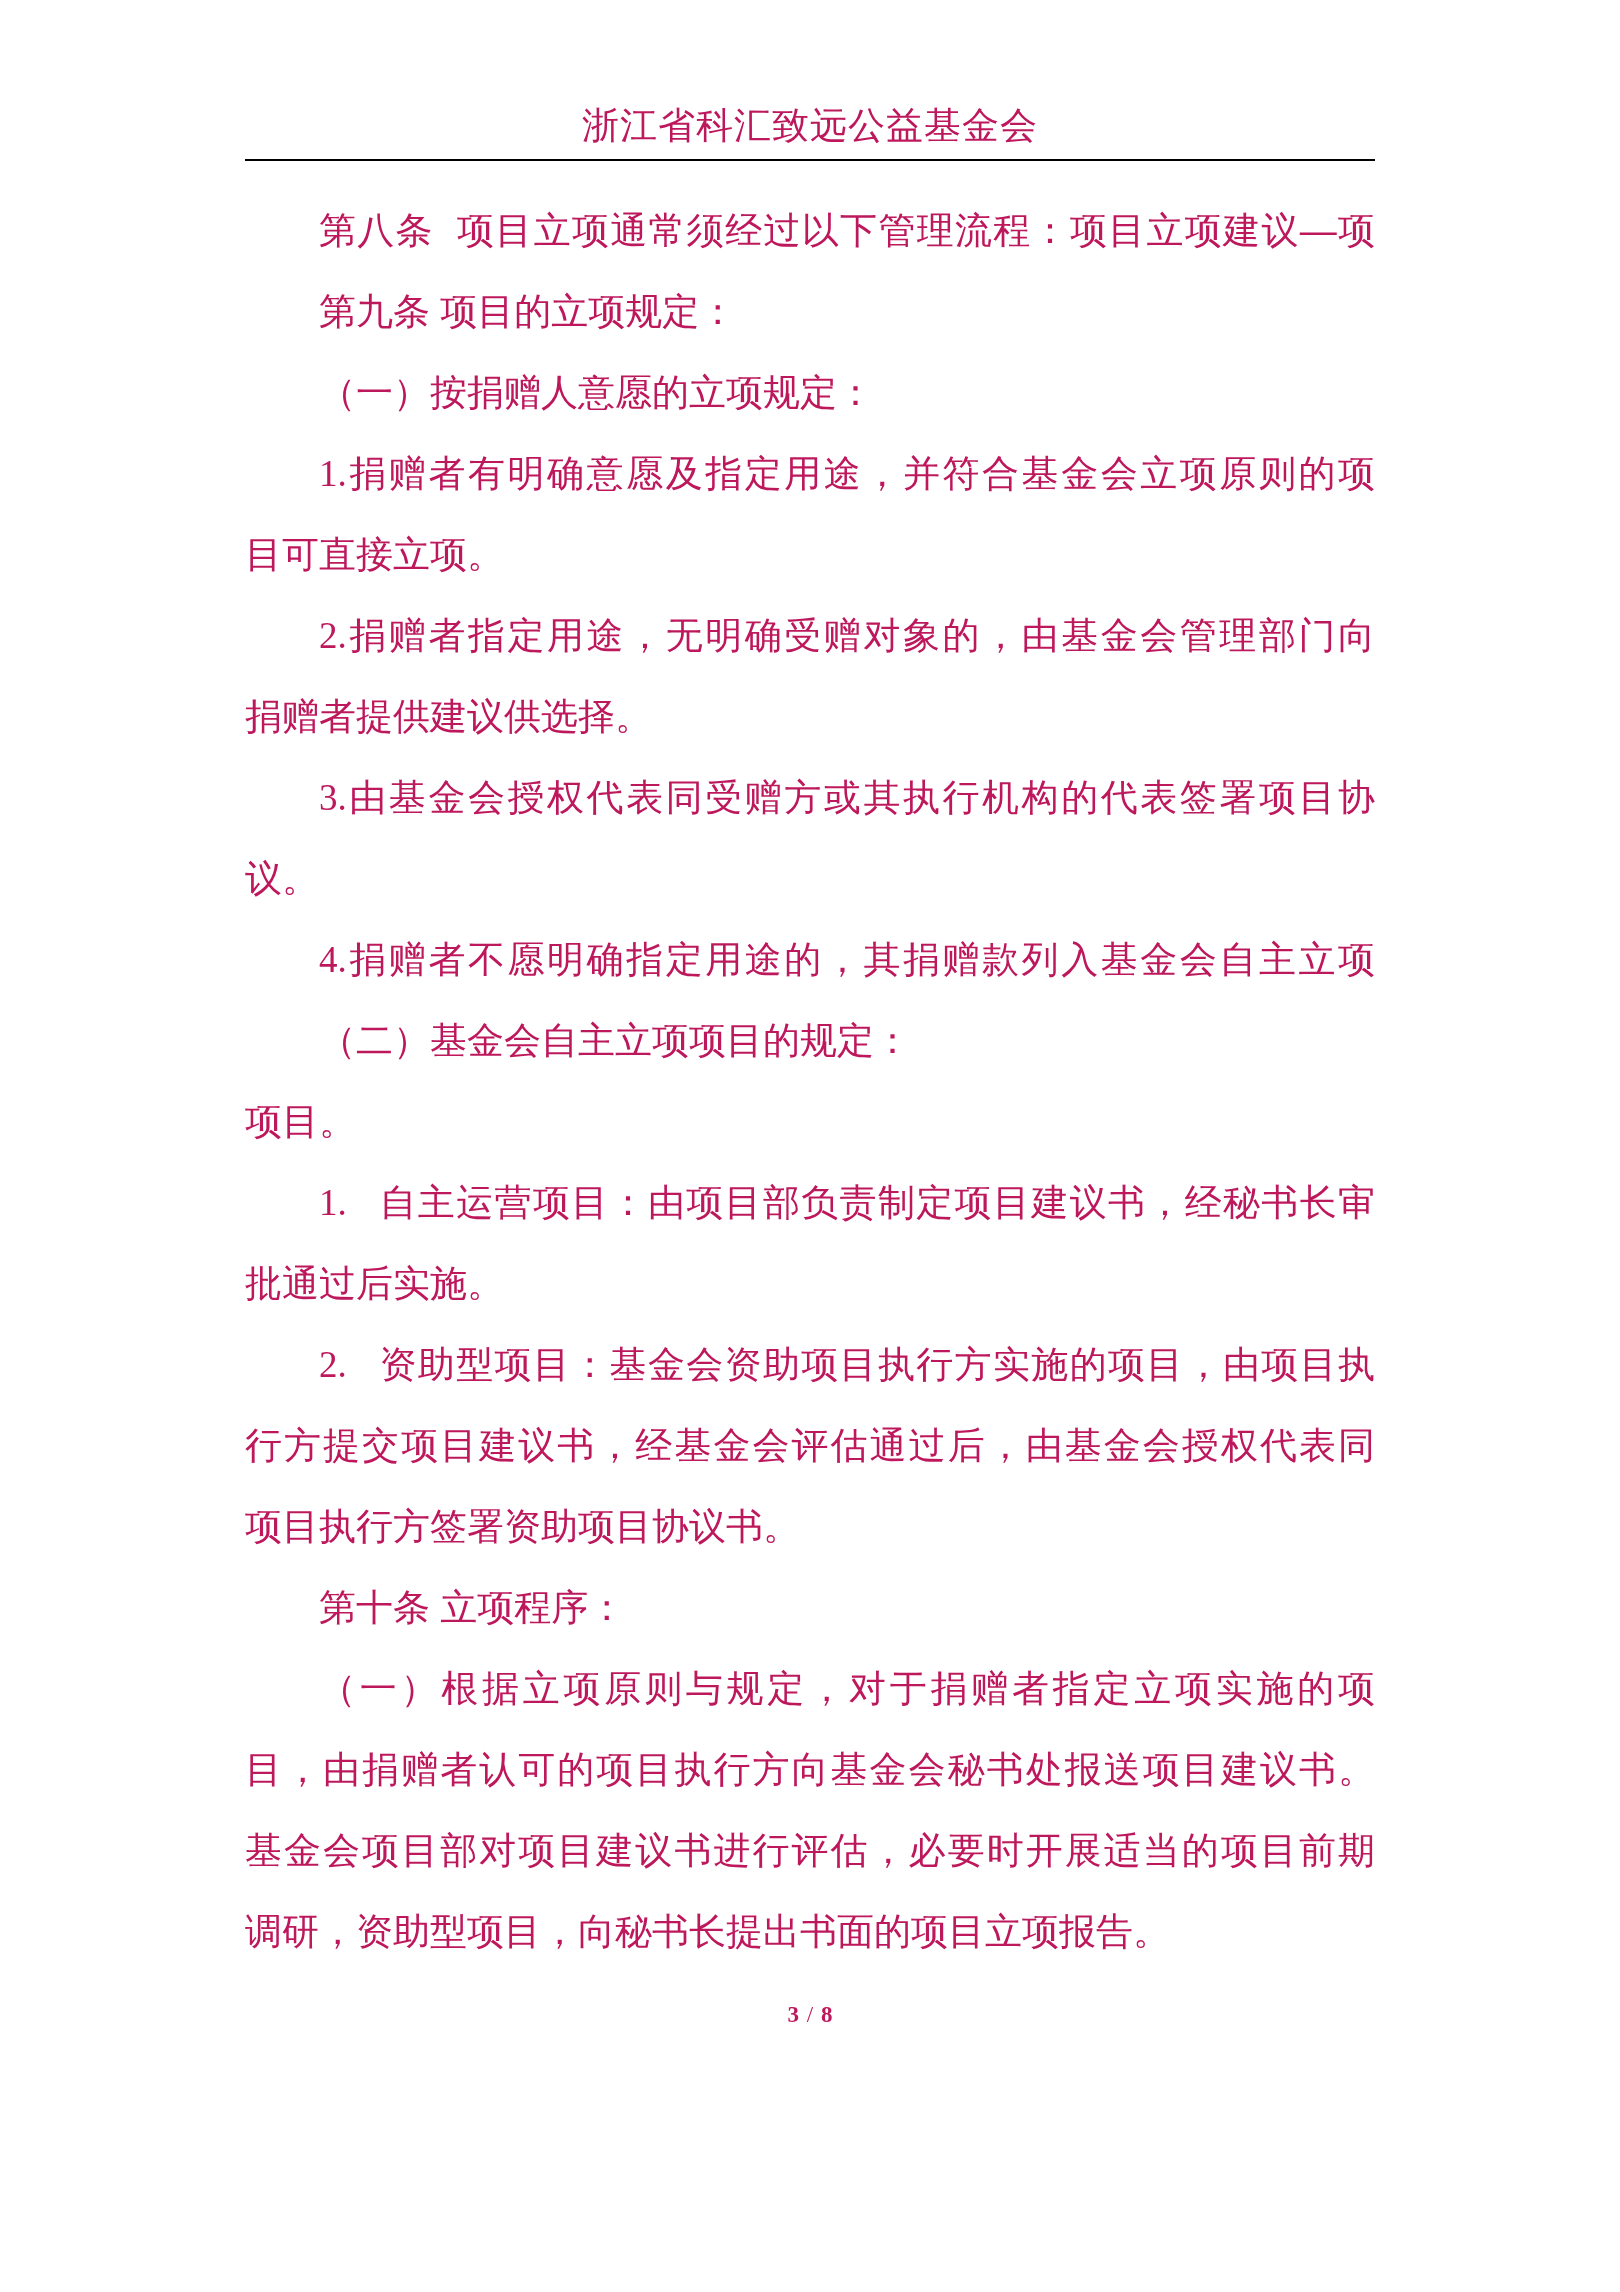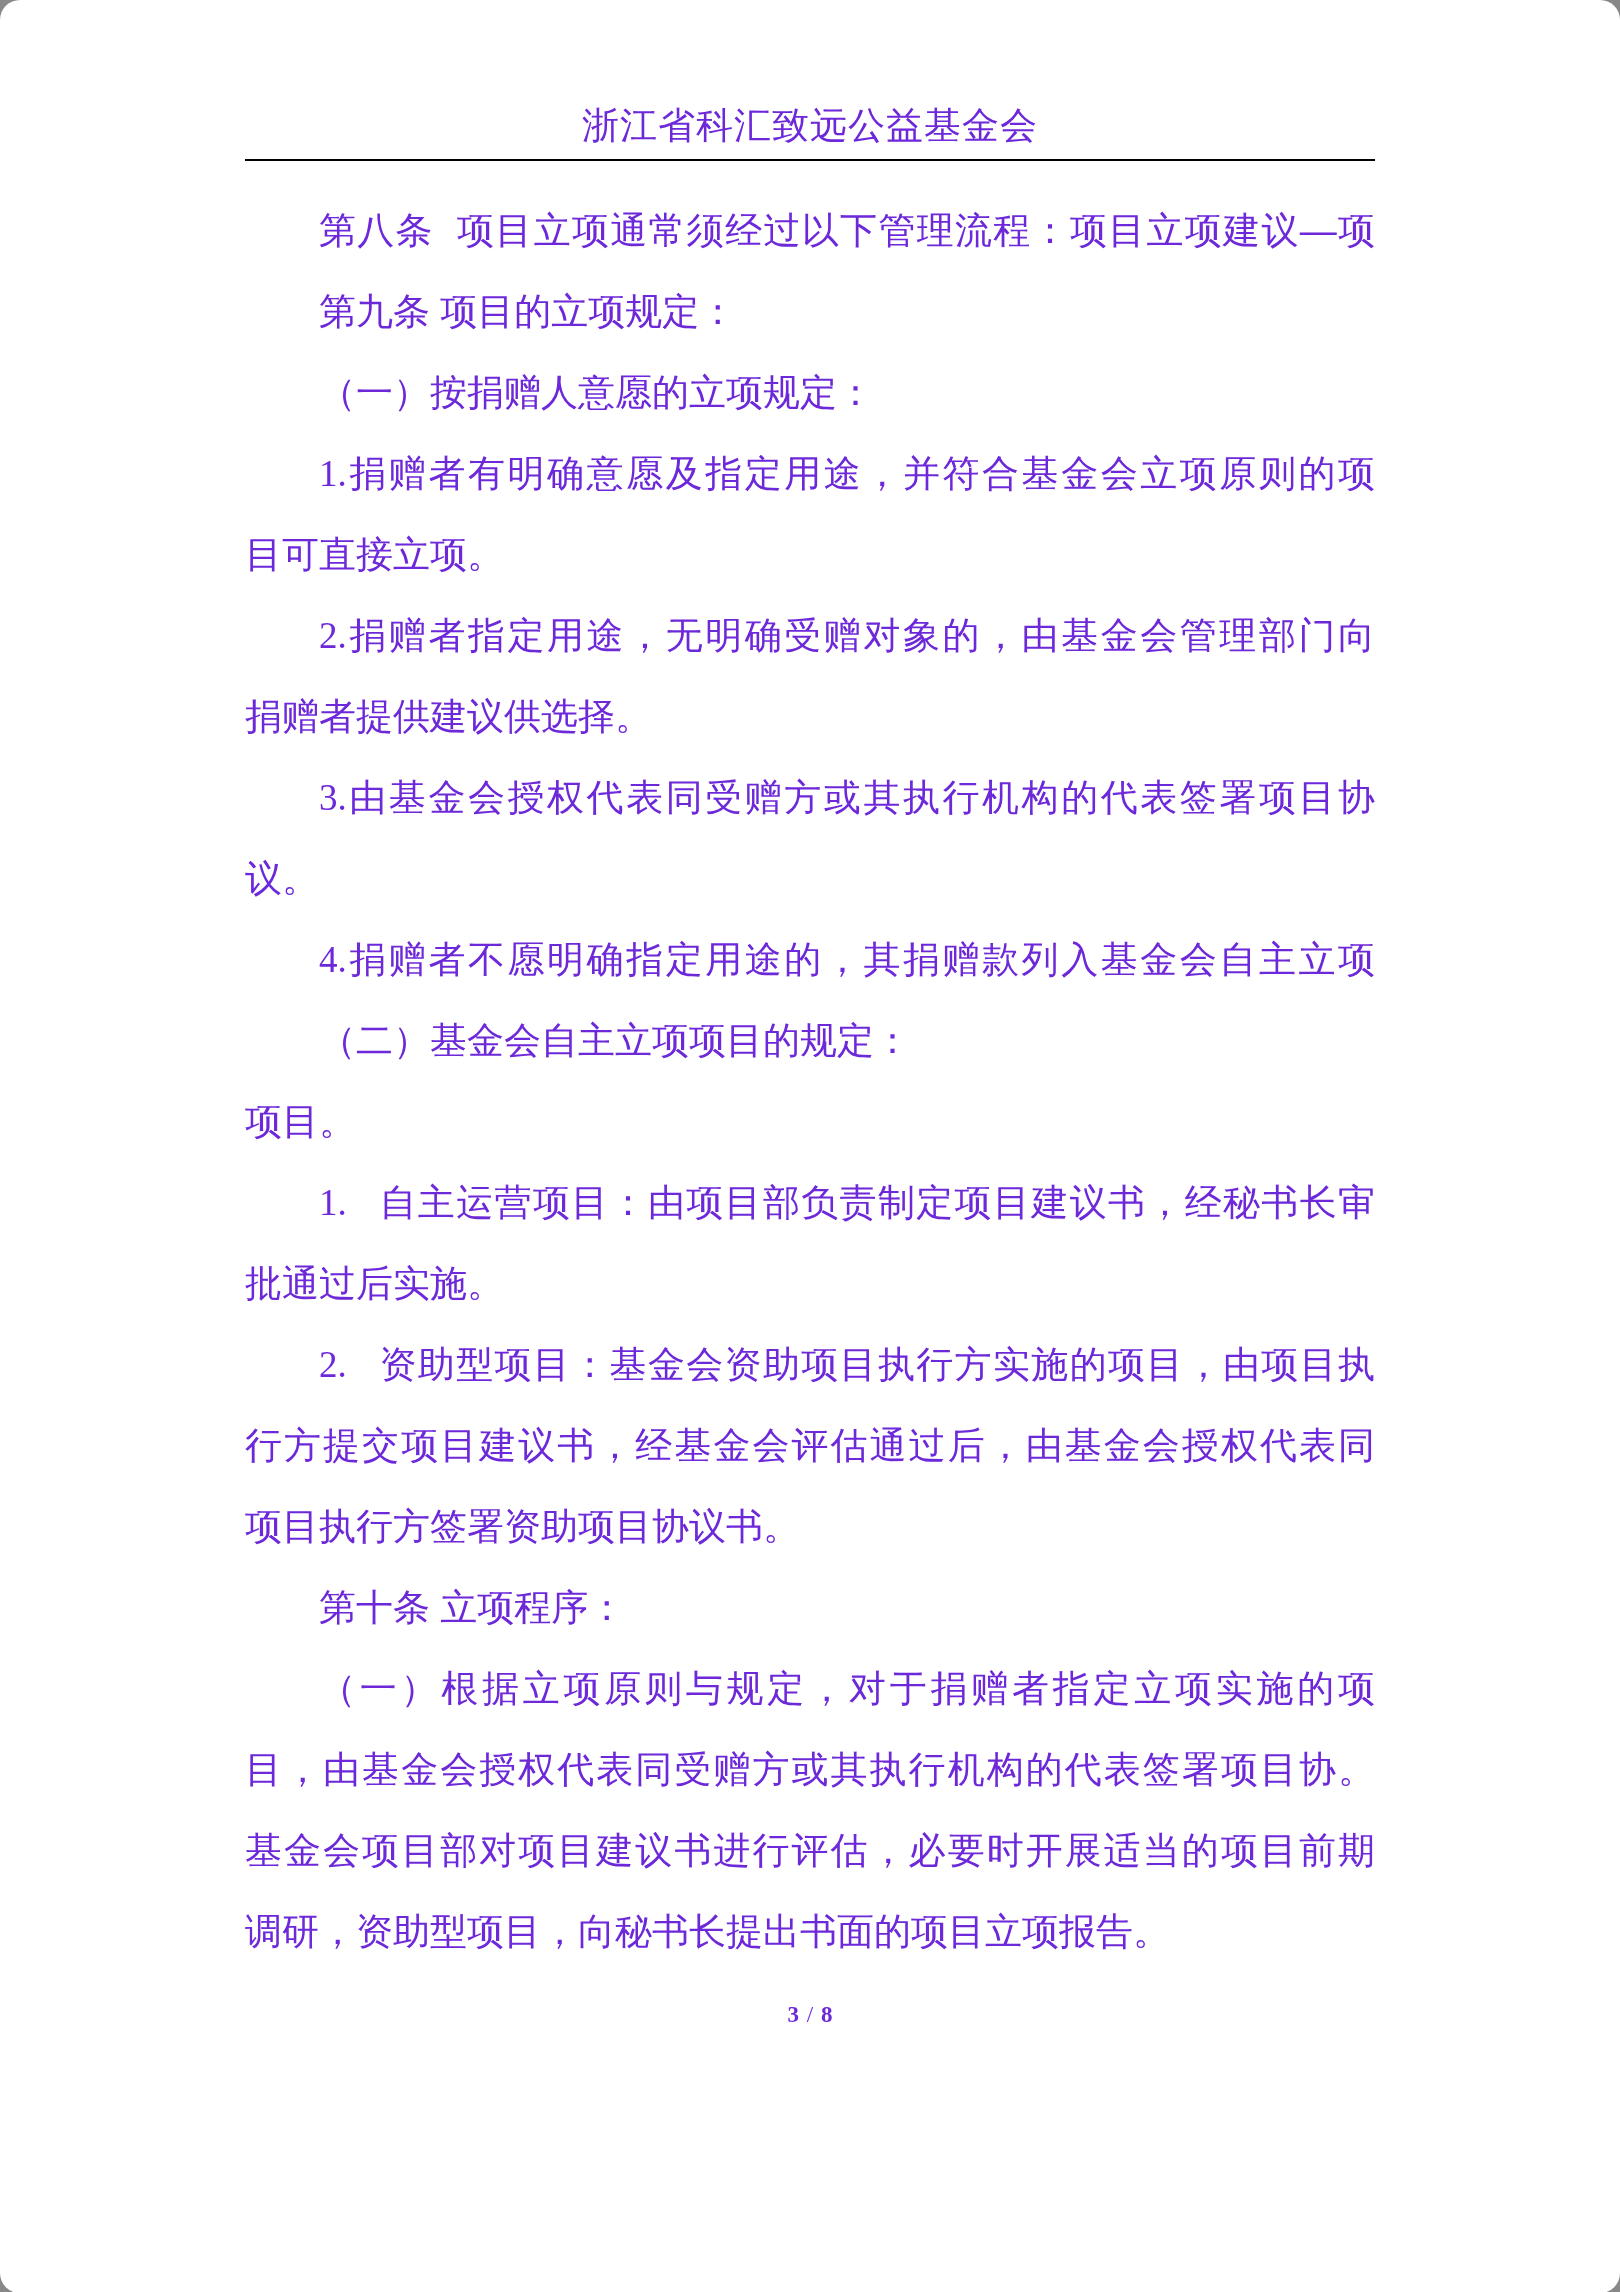--- a/index.html
+++ b/index.html
@@ -3,24 +3,23 @@
 <meta charset="utf-8">
 <style>
   * { margin: 0; padding: 0; box-sizing: border-box; }
   html, body { background: #888; }
   .page {
     position: relative;
     width: 1620px;
     height: 2293px;
     margin: 0 auto;
     background: #ffffff;
-    color: #6d28d9;
+    color: #be185d;
     font-family: "Liberation Sans", sans-serif;
     overflow: hidden;
-    border-radius: 20px;
   }
   .page-header {
     margin: 0 245px;
     padding-top: 102px;
     padding-bottom: 9.8px;
     border-bottom: 2.9px solid #000000;
     text-align: center;
   }
   .header-title {
     font-size: 37px;
@@ -80,21 +79,21 @@
       <div class="text-line indent full"><span class="line-number-prefix">4.</span><span class="line-text">捐赠者不愿明确指定用途的，其捐赠款列入基金会自主立项</span></div>
       <div class="text-line indent"><span class="line-text">（二）基金会自主立项项目的规定：</span></div>
       <div class="text-line"><span class="line-text">项目。</span></div>
       <div class="text-line indent full"><span class="line-number-prefix gap">1.</span><span class="line-text">自主运营项目：由项目部负责制定项目建议书，经秘书长审</span></div>
       <div class="text-line"><span class="line-text">批通过后实施。</span></div>
       <div class="text-line indent full"><span class="line-number-prefix gap">2.</span><span class="line-text">资助型项目：基金会资助项目执行方实施的项目，由项目执</span></div>
       <div class="text-line full"><span class="line-text">行方提交项目建议书，经基金会评估通过后，由基金会授权代表同</span></div>
       <div class="text-line"><span class="line-text">项目执行方签署资助项目协议书。</span></div>
       <div class="text-line indent"><span class="line-text">第十条 立项程序：</span></div>
       <div class="text-line indent full"><span class="line-text">（一）根据立项原则与规定，对于捐赠者指定立项实施的项</span></div>
-      <div class="text-line full"><span class="line-text">目，由基金会授权代表同受赠方或其执行机构的代表签署项目协。</span></div>
+      <div class="text-line full"><span class="line-text">目，由捐赠者认可的项目执行方向基金会秘书处报送项目建议书。</span></div>
       <div class="text-line full"><span class="line-text">基金会项目部对项目建议书进行评估，必要时开展适当的项目前期</span></div>
       <div class="text-line"><span class="line-text">调研，资助型项目，向秘书长提出书面的项目立项报告。</span></div>
     </div>
 
   <div class="page-footer">
     <span class="page-num">3</span><span class="page-num-sep">/</span><span class="page-num">8</span>
   </div>
 
 </div>
 

